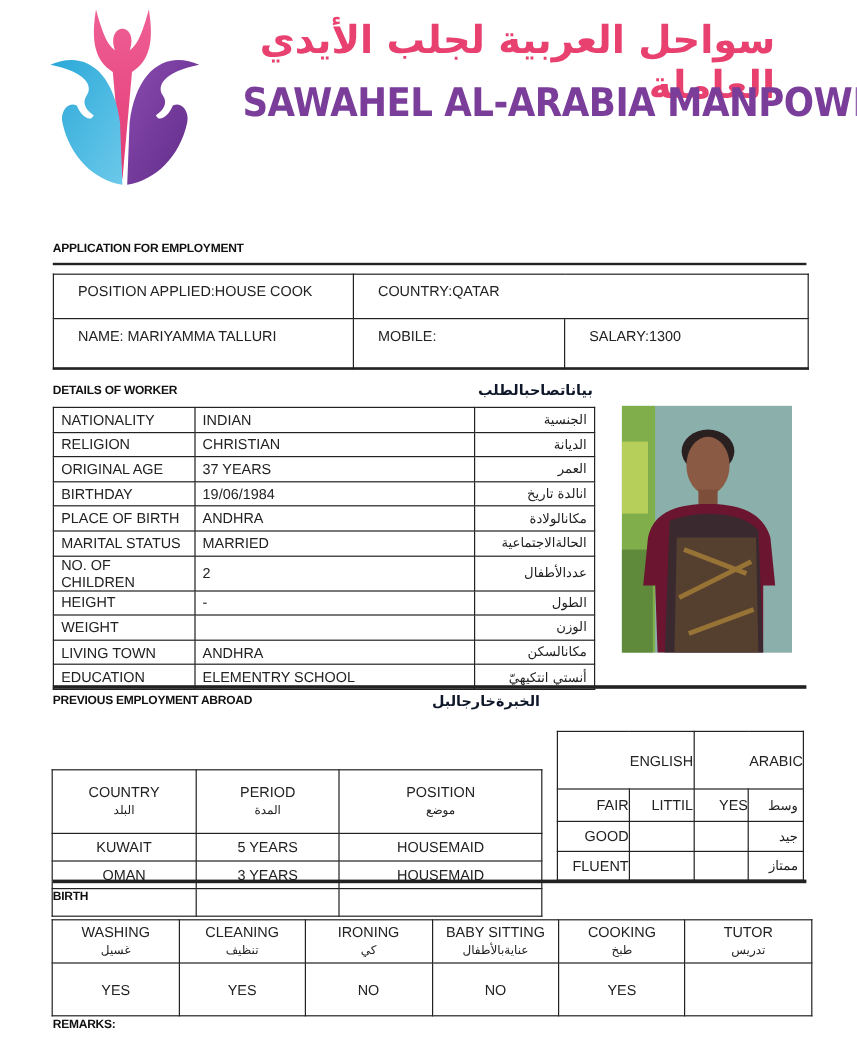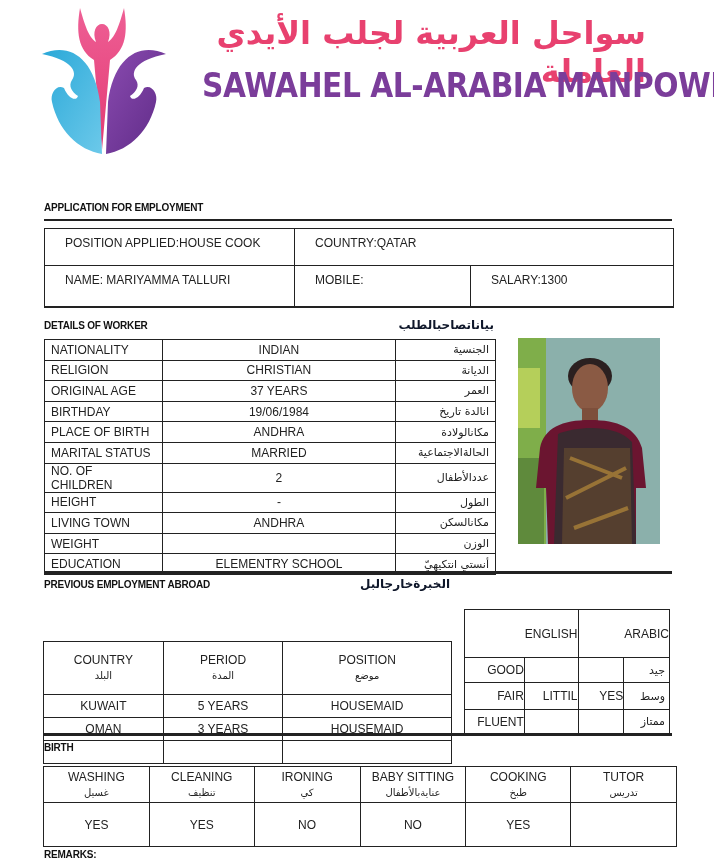--- a/index.html
+++ b/index.html
@@ -18,21 +18,21 @@
     .rule { position: absolute; background: #222; }
 
     table { border-collapse: collapse; position: absolute; }
     td, th { border: 1px solid #222; font-size: 12px; font-weight: normal; color: #222; }
 
     
     .app-table td { padding: 0 20px; vertical-align: top; padding-top: 7px; font-size: 12px; }
 
     
     .details td { height: 20.6px; padding: 0 6px; font-size: 12px; }
-    .details td.val { text-align: center; }
+    .details td.val { text-align: left; }
     .details td.ar { text-align: right; direction: rtl; font-family: "DejaVu Sans", sans-serif; font-size: 11px; }
 
     .photo { position: absolute; left: 518px; top: 338px; width: 142px; height: 206px; overflow: hidden; }
 
     .prev td { text-align: center; font-size: 12px; }
     .prev .hd td { height: 53px; line-height: 16px; }
     .prev .row td { height: 23px; }
     .ar-sub { display: block; font-family: "DejaVu Sans", sans-serif; font-size: 10px; direction: rtl; }
 
     .lang td { text-align: right; font-size: 12px; }
@@ -132,28 +132,28 @@
         <td>NO. OF CHILDREN</td>
         <td class="val">2</td>
         <td class="ar">عددالأطفال</td>
       </tr>
     <tr>
         <td>HEIGHT</td>
         <td class="val">-</td>
         <td class="ar">الطول</td>
       </tr>
     <tr>
+        <td>WEIGHT</td>
+        <td class="val"></td>
+        <td class="ar">الوزن</td>
+      </tr>
+    <tr>
         <td>LIVING TOWN</td>
         <td class="val">ANDHRA</td>
         <td class="ar">مكانالسكن</td>
-      </tr>
-    <tr>
-        <td>WEIGHT</td>
-        <td class="val"></td>
-        <td class="ar">الوزن</td>
       </tr>
     <tr>
         <td>EDUCATION</td>
         <td class="val">ELEMENTRY SCHOOL</td>
         <td class="ar">أنستي انتكيهيّ</td>
       </tr>
   </tbody>
 </table>
 
 <div class="photo">
@@ -214,31 +214,31 @@
       <col style="width:60px">
       <col style="width:54px">
       <col style="width:46px">
       <col style="width:46px">
     </colgroup>
   <tbody>
       <tr style="height:48px;">
     <td colspan="2">ENGLISH</td>
     <td colspan="2">ARABIC</td>
   </tr>
-  <tr style="height:25px;">
-    <td>GOOD</td>
-    <td></td>
-    <td></td>
-    <td class="ar">جيد</td>
-  </tr>
   <tr style="height:27px;">
     <td>FAIR</td>
     <td>LITTIL</td>
     <td>YES</td>
     <td class="ar">وسط</td>
+  </tr>
+  <tr style="height:25px;">
+    <td>GOOD</td>
+    <td></td>
+    <td></td>
+    <td class="ar">جيد</td>
   </tr>
   <tr style="height:24px;">
     <td>FLUENT</td>
     <td></td>
     <td></td>
     <td class="ar">ممتاز</td>
   </tr>
 </tbody>
   </table>
 

